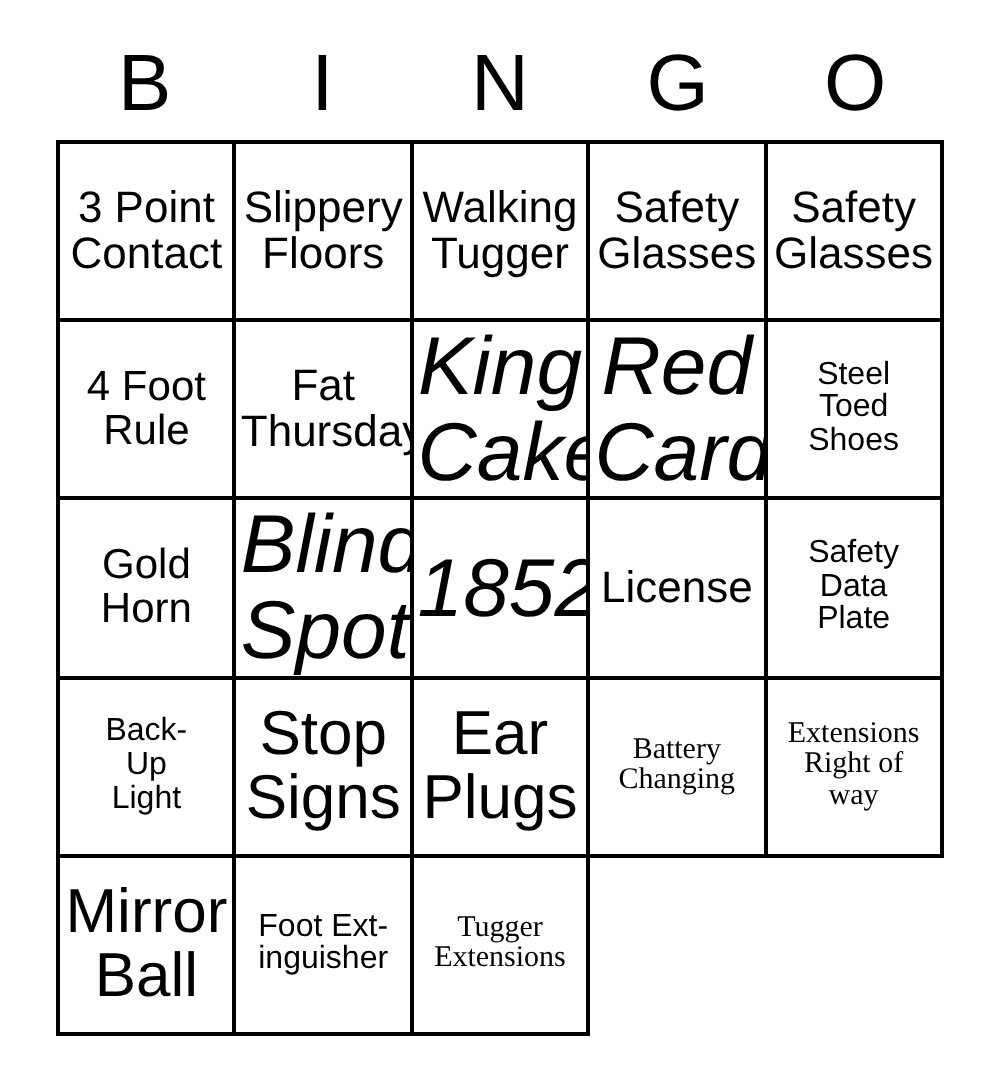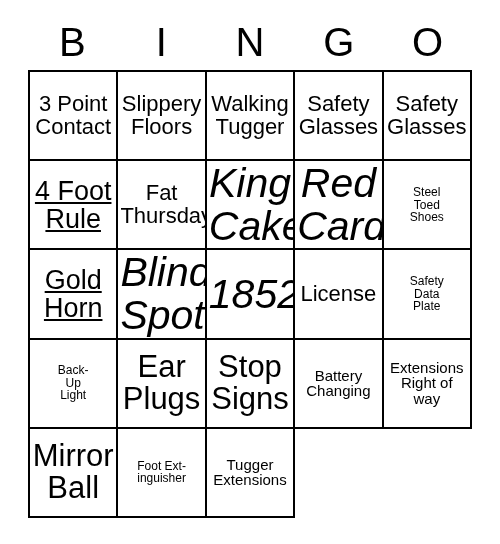--- a/index.html
+++ b/index.html
@@ -82,24 +82,24 @@
     font-weight: 400;
     color: #000000;
     word-break: normal;
     hyphens: none;
     white-space: pre-line;
   }
 
   
   .fs-xxl .cell-text { font-size: 41px; font-style: italic; }
   .fs-xl  .cell-text { font-size: 31px; }
-  .fs-lg  .cell-text { font-size: 27px; text-decoration: underline; }
+  .fs-lg  .cell-text { font-size: 21px; }
   .fs-md  .cell-text { font-size: 22px; }
-  .fs-sm  .cell-text { font-size: 12px; }
-  .fs-xs  .cell-text { font-size: 15px; }
+  .fs-sm  .cell-text { font-size: 16px; }
+  .fs-xs  .cell-text { font-size: 15px; font-family: Liberation Serif, serif; }
 </style>
 </head>
 <body>
 
 <div id="card-root">
 
   <div class="bingo-header">
     <div class="header-letter">B</div>
     <div class="header-letter">I</div>
     <div class="header-letter">N</div>
@@ -167,26 +167,26 @@
         <span class="cell-text">Safety
 Data
 Plate</span>
       </div>
       <div class="bingo-cell fs-sm">
         <span class="cell-text">Back-
 Up
 Light</span>
       </div>
       <div class="bingo-cell fs-xl">
+        <span class="cell-text">Stop
+Signs</span>
+      </div>
+      <div class="bingo-cell fs-xl">
         <span class="cell-text">Ear
 Plugs</span>
-      </div>
-      <div class="bingo-cell fs-xl">
-        <span class="cell-text">Stop
-Signs</span>
       </div>
       <div class="bingo-cell fs-xs">
         <span class="cell-text">Battery
 Changing</span>
       </div>
       <div class="bingo-cell fs-xs">
         <span class="cell-text">Extensions
 Right of
 way</span>
       </div>

